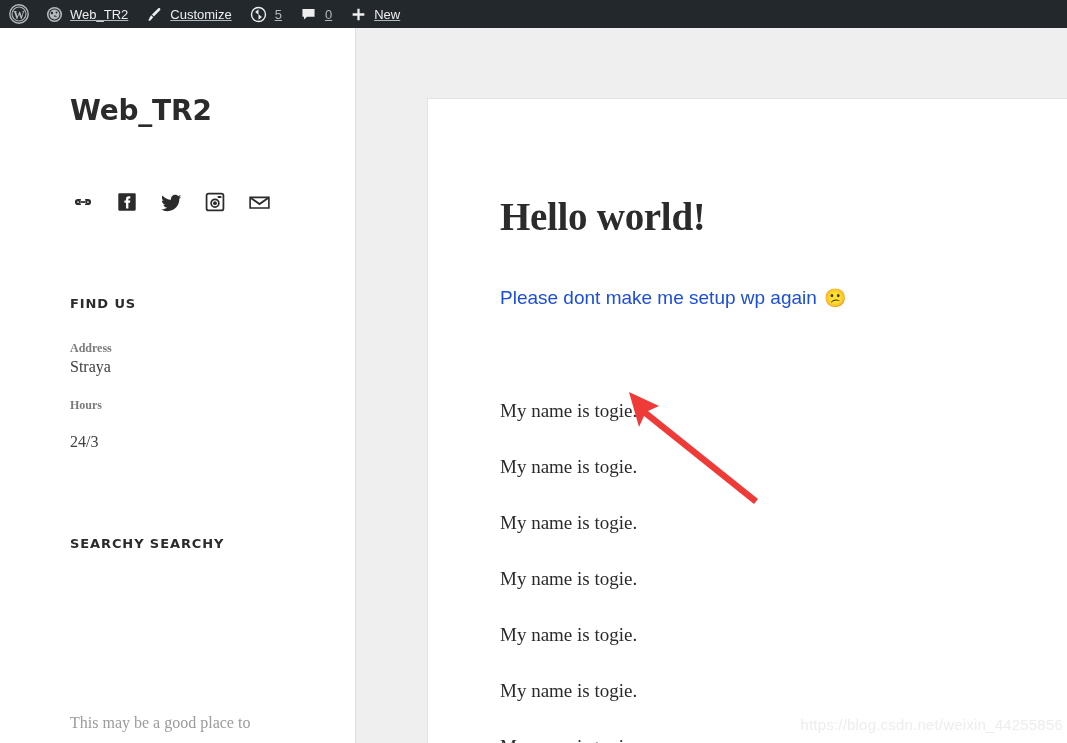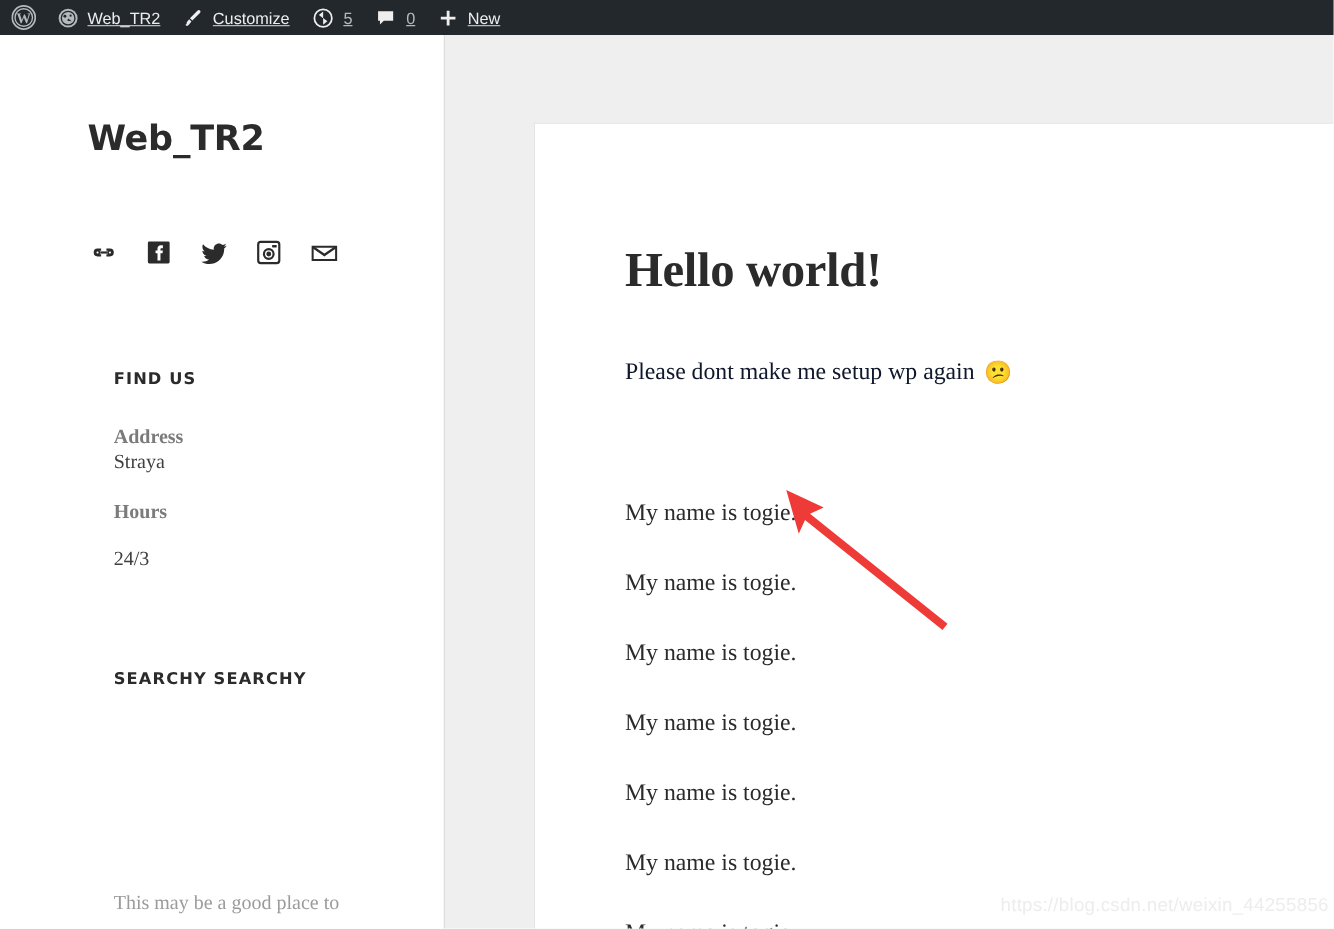--- a/index.html
+++ b/index.html
@@ -76,32 +76,32 @@
   #social-row a {
     display: inline-flex;
     align-items: center;
     justify-content: center;
     width: 26px; height: 26px;
     color: #2b2b2b;
     text-decoration: none;
   }
   #social-row svg { display: block; fill: #2b2b2b; }
 
-  .widget { margin-top: 0; margin-left: 21px; }
+  .widget { margin-top: 0; }
   .widget-title {
     font-size: 13px;
     font-weight: 700;
     letter-spacing: 0.9px;
     text-transform: uppercase;
     color: #2b2b2b;
     font-family: "DejaVu Sans", sans-serif;
   }
   .wf-label {
     font-family: "Liberation Serif", serif;
-    font-size: 16px;
+    font-size: 12px;
     font-weight: 700;
     color: #7b7b7b;
   }
   .wf-value {
     font-family: "Liberation Serif", serif;
     font-size: 16px;
     color: #404040;
   }
 
   #widget-findus { position: absolute; top: 268px; left: 70px; width: 216px; }
@@ -162,23 +162,23 @@
     font-family: "Liberation Serif", serif;
     font-size: 39px;
     font-weight: 700;
     color: #2b2b2b;
     letter-spacing: -0.3px;
   }
 
   #post-intro {
     position: absolute;
     top: 188px; left: 72px;
-    font-family: Liberation Serif, serif;
+    font-family: Liberation Sans, sans-serif;
     font-size: 19px;
-    color: #0f172a;
+    color: #1d4ed8;
     display: flex;
     align-items: center;
     gap: 8px;
     white-space: nowrap;
     justify-content: space-between;
   }
   .emoji { font-size: 18px; line-height: 1; display: inline-flex; }
 
   #post-lines {
     position: absolute;

